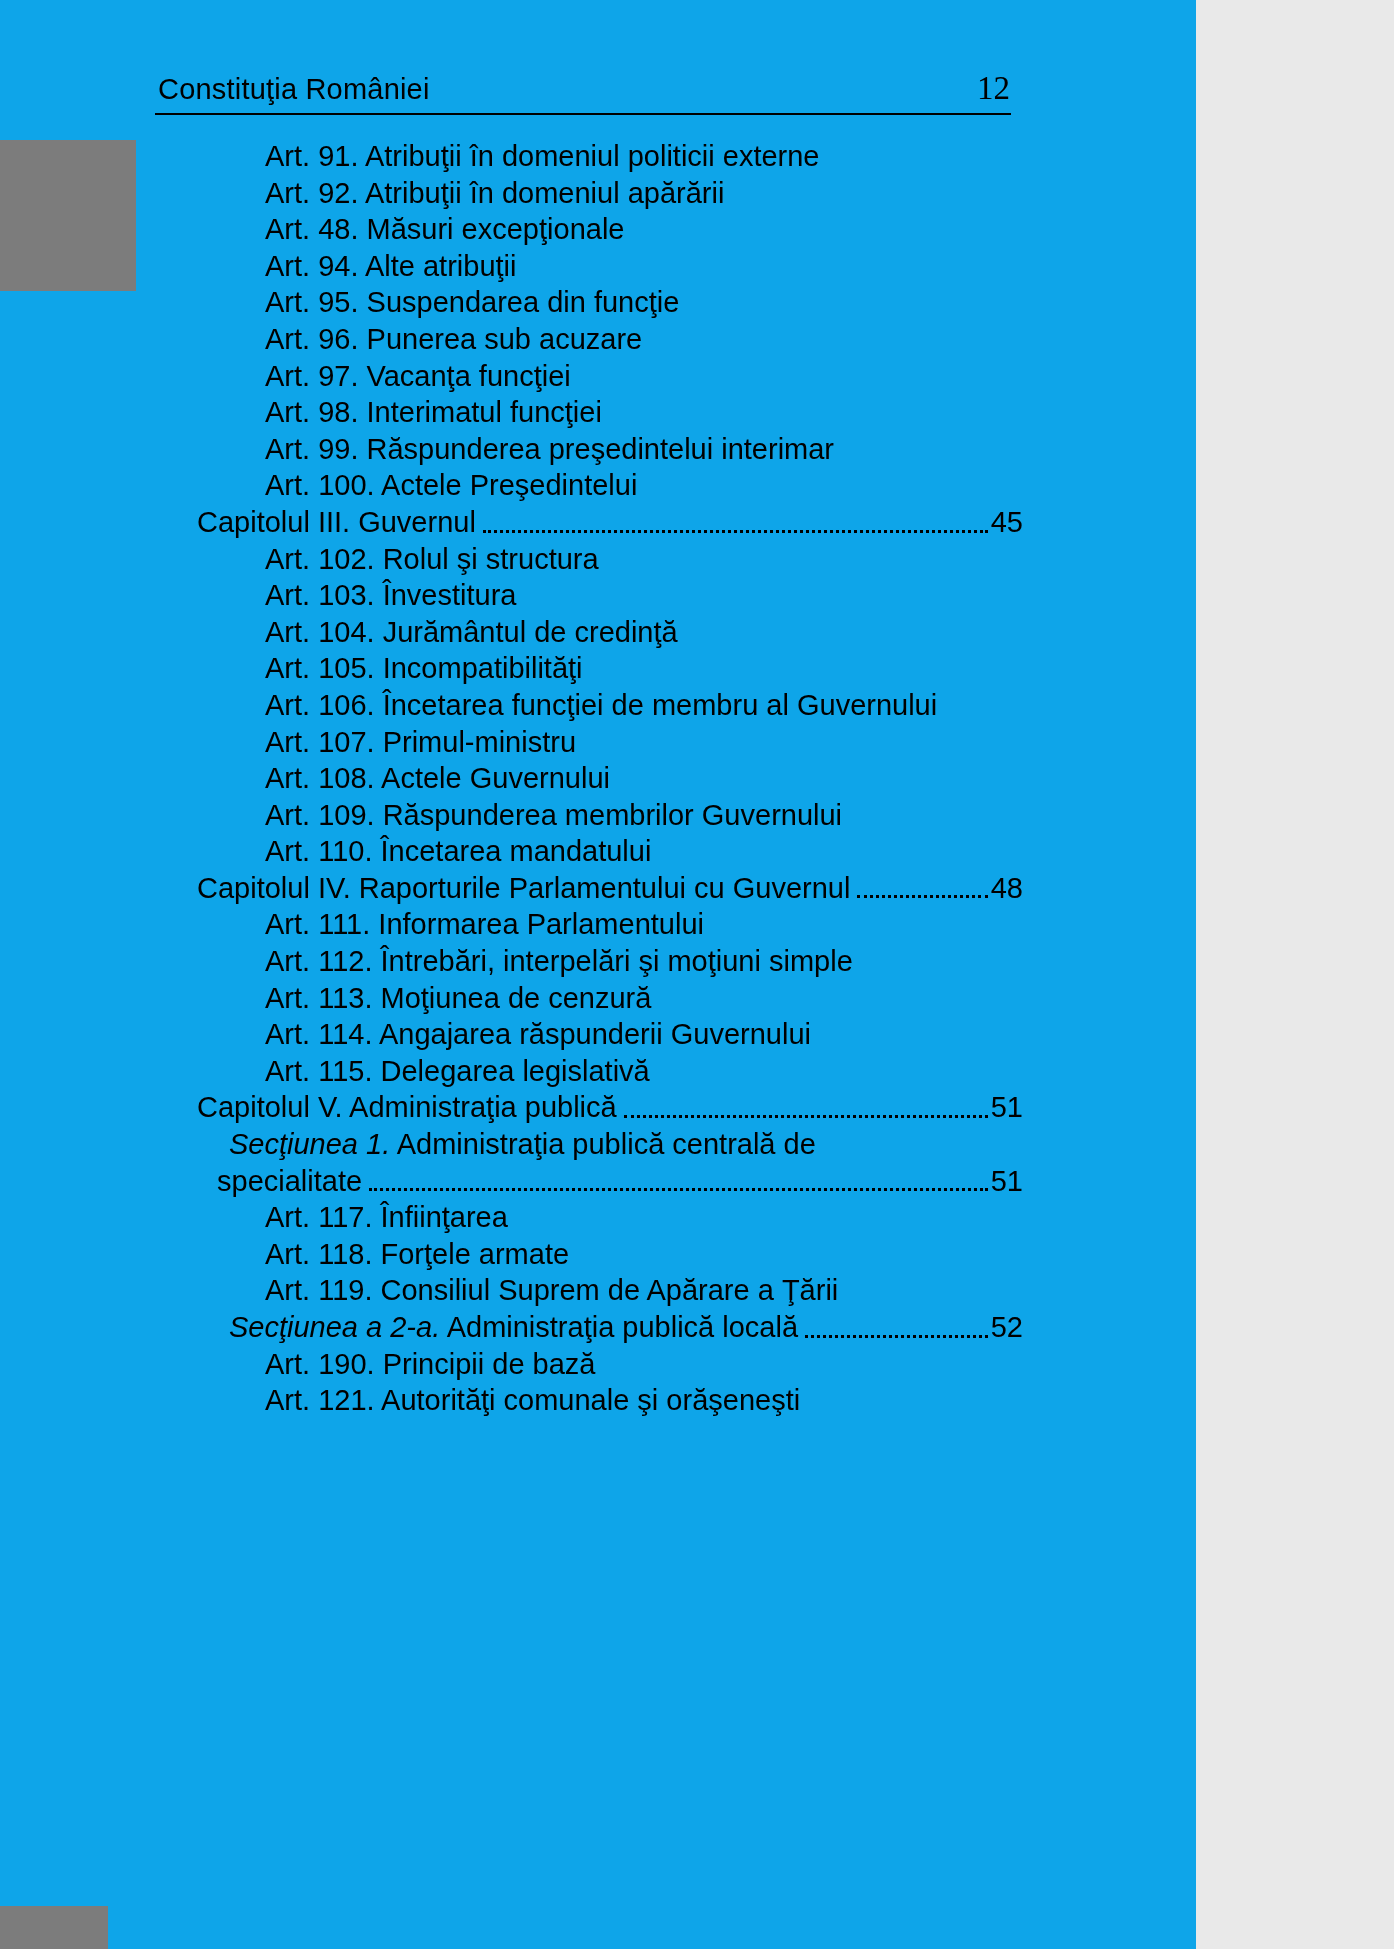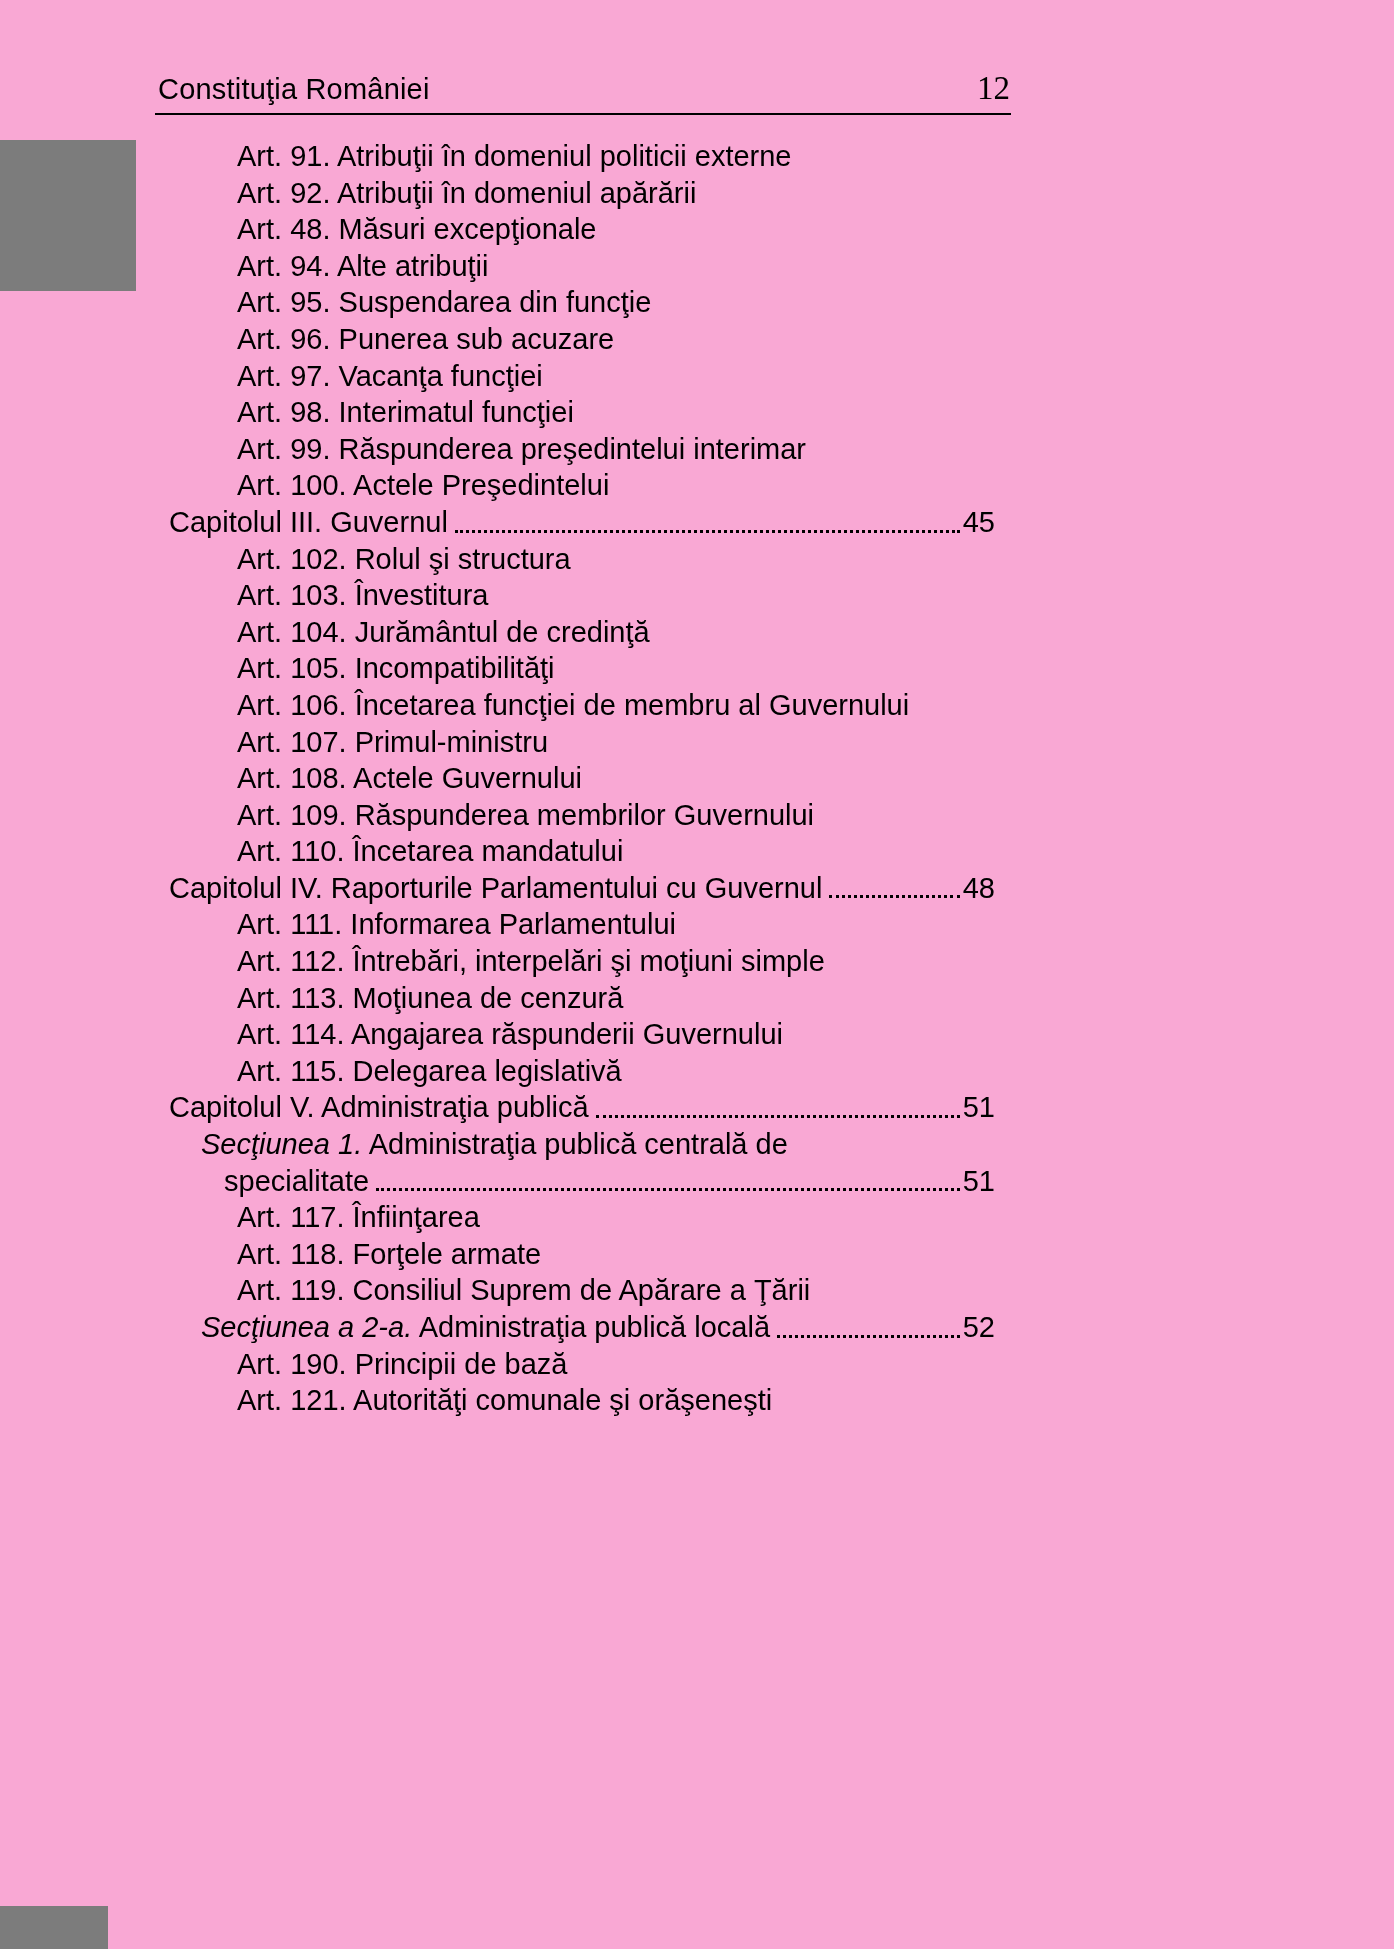--- a/index.html
+++ b/index.html
@@ -1,20 +1,20 @@
 <!DOCTYPE html>
 <html><head>
 <meta charset="utf-8">
 <style>
   html,body{margin:0;padding:0;background:#e9e9e9;}
   .page{
     position:relative;
-    width:1394px;
+    width:1196px;
     height:1949px;
-    background:#f9a8d4;
+    background:#0ea5e9;
     font-family:"Liberation Sans", sans-serif;
     color:#000;
     overflow:hidden;
   }
   .thumb-tab{
     position:absolute;
     left:0;
     background:#7c7c7c;
   }
   .thumb-tab.top{ top:140px; width:136px; height:151px; }
@@ -37,33 +37,33 @@
   .rule{
     position:absolute;
     left:155px;
     top:113px;
     width:856px;
     height:2px;
     background:#000;
   }
   .toc{
     position:absolute;
-    left:144px;
+    left:172px;
     top:138px;
     width:851px;
     font-size:29px;
   }
   .entry{
     display:flex;
     line-height:36.6px;
     white-space:nowrap;
   }
   .entry.chapter{ margin-left:25px; }
   .entry.section{ margin-left:57px; }
-  .entry.seccont{ margin-left:80px; }
+  .entry.seccont{ margin-left:45px; }
   .entry.art{ margin-left:93px; }
   .entry .txt i{ font-style:italic; }
   .leader{
     flex:1 1 auto;
     min-width:14px;
     border-bottom:3px dotted #000;
     align-self:flex-end;
     margin:0 3px 8px 7px;
   }
   .pg{ flex:0 0 auto; }

